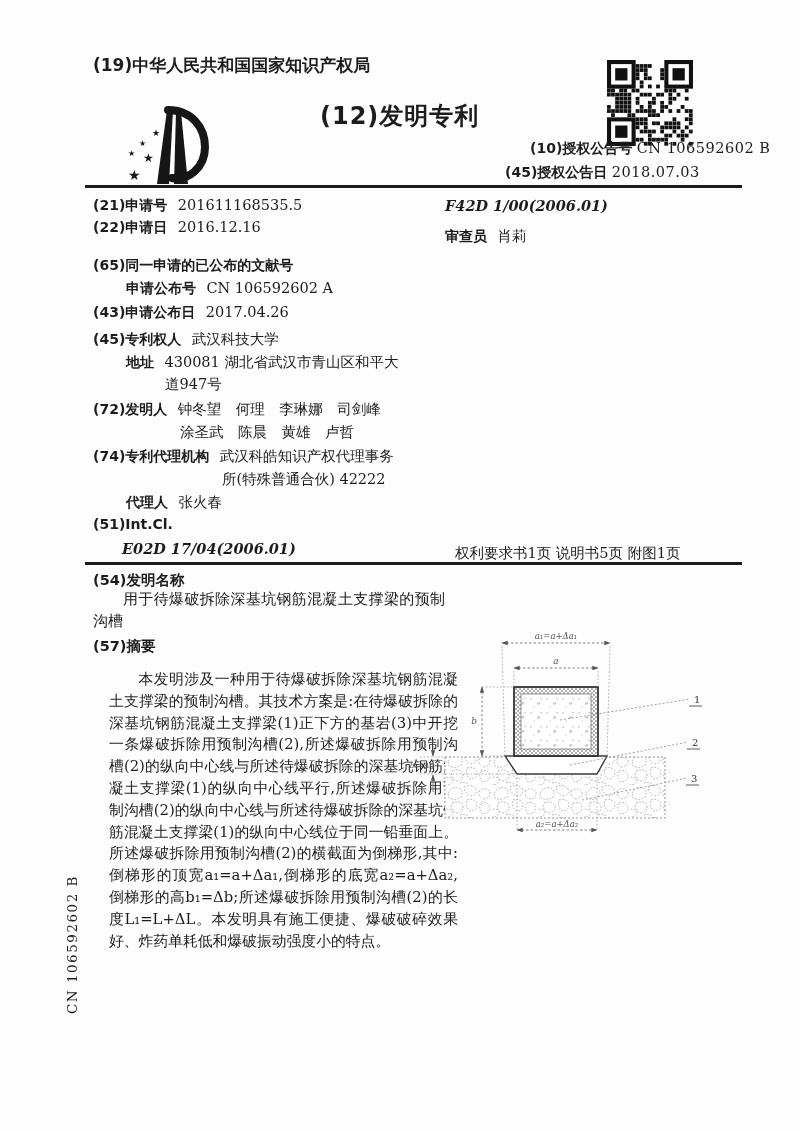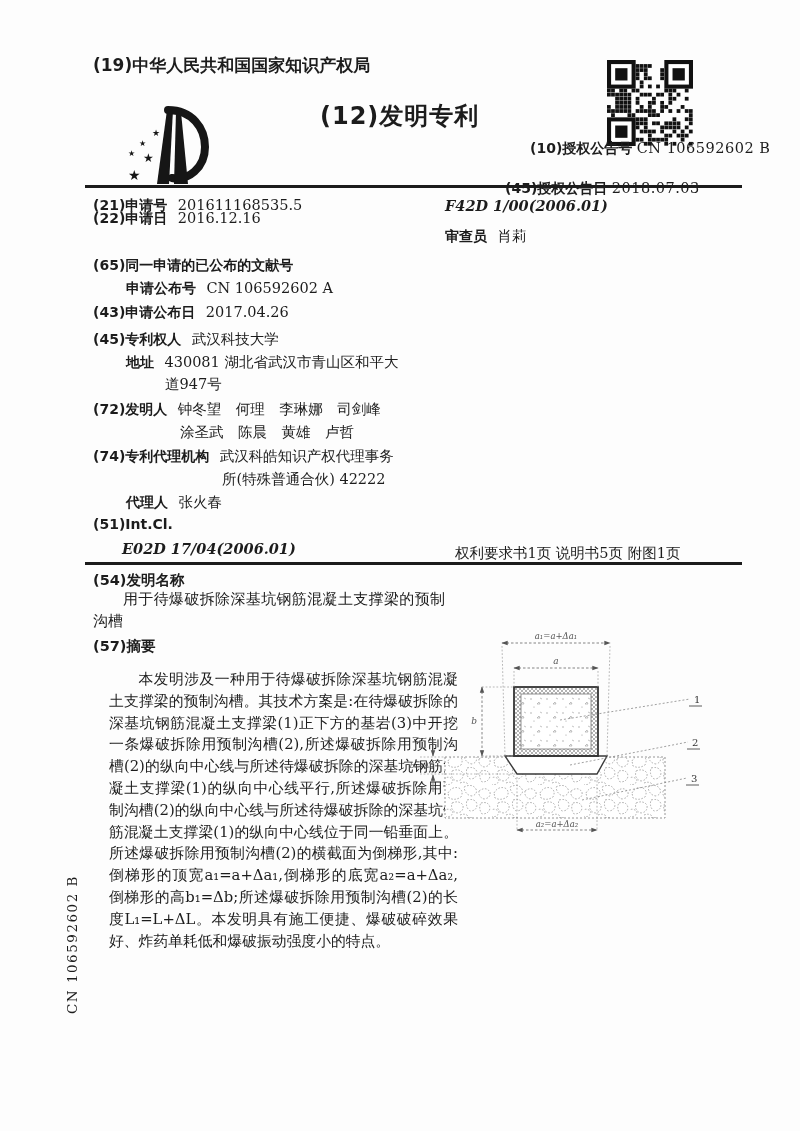--- a/index.html
+++ b/index.html
@@ -196,32 +196,32 @@
   <text x="31" y="64" font-size="12" fill="#161616">★</text>
   <text x="16" y="82" font-size="14" fill="#161616">★</text>
 </svg>
 
 <div class="abs sans b hdr-doctype">(12)发明专利</div>
 
 <div class="abs hdr-pubrow" style="left:505px;top:140px;margin-left:25px;">
   <span class="lbl">(10)授权公告号</span>
   <span class="val">CN 106592602 B</span>
 </div>
-<div class="abs hdr-pubrow" style="left:505px;top:180px;">
+<div class="abs hdr-pubrow" style="left:505px;top:164px;">
   <span class="lbl">(45)授权公告日</span>
   <span class="val">2018.07.03</span>
 </div>
 
 <div class="rule" style="top:185px;height:3px;"></div>
 
 <div class="brow" style="left:93px;top:197px;">
   <span class="lbl">(21)申请号</span>
   <span class="val">201611168535.5</span>
 </div>
-<div class="brow" style="left:93px;top:210px;">
+<div class="brow" style="left:93px;top:219px;">
   <span class="lbl">(22)申请日</span>
   <span class="val">2016.12.16</span>
 </div>
 <div class="brow" style="left:93px;top:257px;">
   <span class="lbl">(65)同一申请的已公布的文献号</span>
 </div>
 <div class="brow" style="left:126px;top:280px;">
   <span class="lbl">申请公布号</span>
   <span class="val">CN 106592602 A</span>
 </div>

